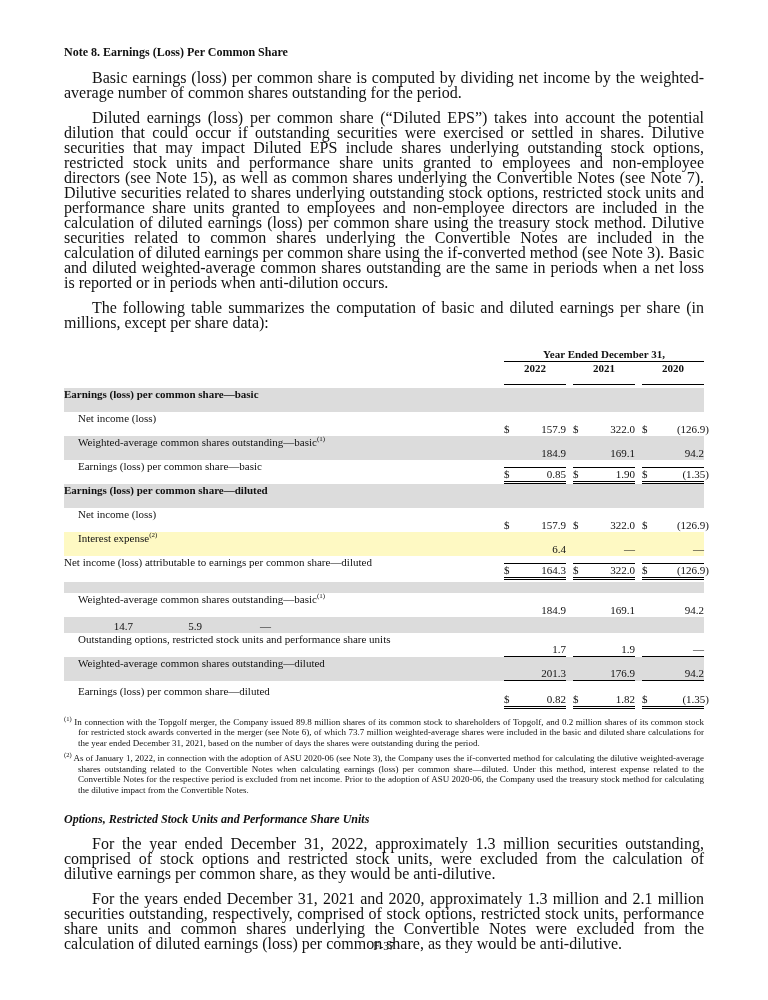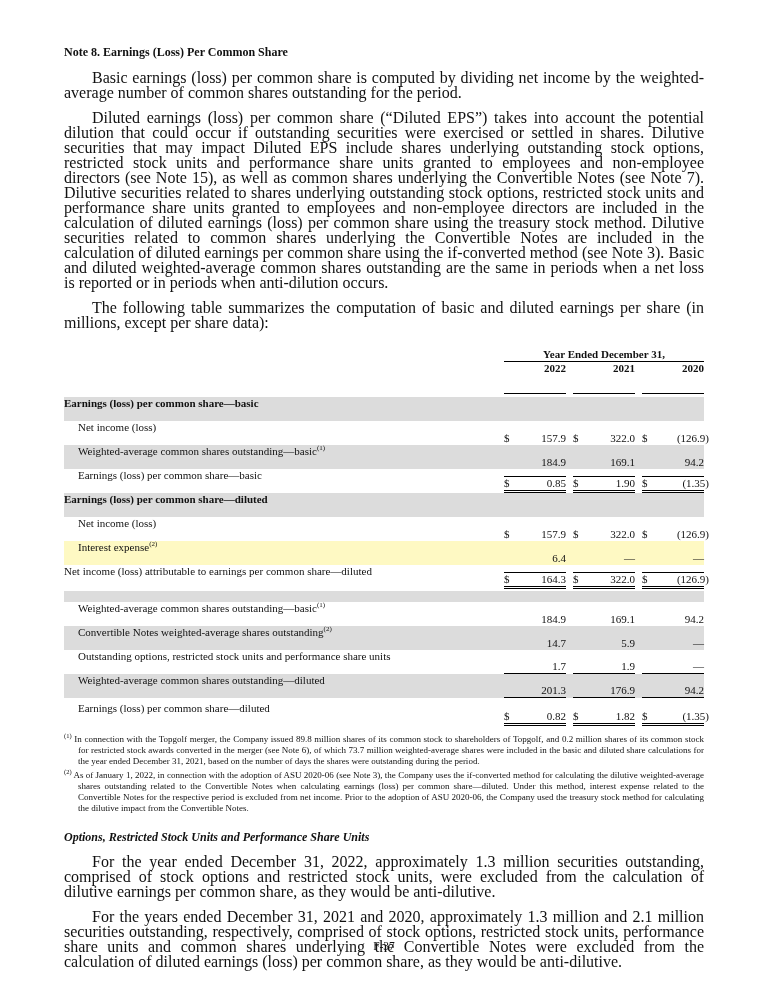--- a/index.html
+++ b/index.html
@@ -45,21 +45,21 @@
 
   .thead { margin-bottom:3px; font-weight:bold; }
   .thead .hrow { display:flex; align-items:flex-end; min-height:15px; }
   .thead .spacer-label { flex:1 1 auto; }
   .header-span {
     flex:0 0 200px; width:200px; margin-left:7px;
     text-align:center; border-bottom:1px solid #000; padding-bottom:1px;
   }
   .year-cell {
     flex:0 0 62px; width:62px; margin-left:7px;
-    text-align:right; border-bottom:1px solid #000; padding-bottom:19px;
+    text-align:center; border-bottom:1px solid #000; padding-bottom:10px;
     display:block;
     font-family:Liberation Serif, serif;
   }
 
   
   .footnotes { margin-top:8px; }
   .footnote {
     font-size:9px; line-height:10.8px; text-align:justify;
     padding-left:14px; text-indent:-14px;
     margin:0 0 4px 0;
@@ -205,21 +205,20 @@
           <div class="vgroup">
             <span class="dollar"></span>
             <span class="val">169.1</span>
           </div>
           <div class="vgroup">
             <span class="dollar"></span>
             <span class="val">94.2</span>
           </div>
         </div>
         <div class="trow shaded" style="background: rgb(220, 220, 220);">
-          <div class="tlabel indent">Convertible Notes weighted-average shares outstanding<sup>(2)</sup></div>
           <div class="vgroup">
             <span class="dollar"></span>
             <span class="val">14.7</span>
           </div>
           <div class="vgroup">
             <span class="dollar"></span>
             <span class="val">5.9</span>
           </div>
           <div class="vgroup">
             <span class="dollar"></span>

